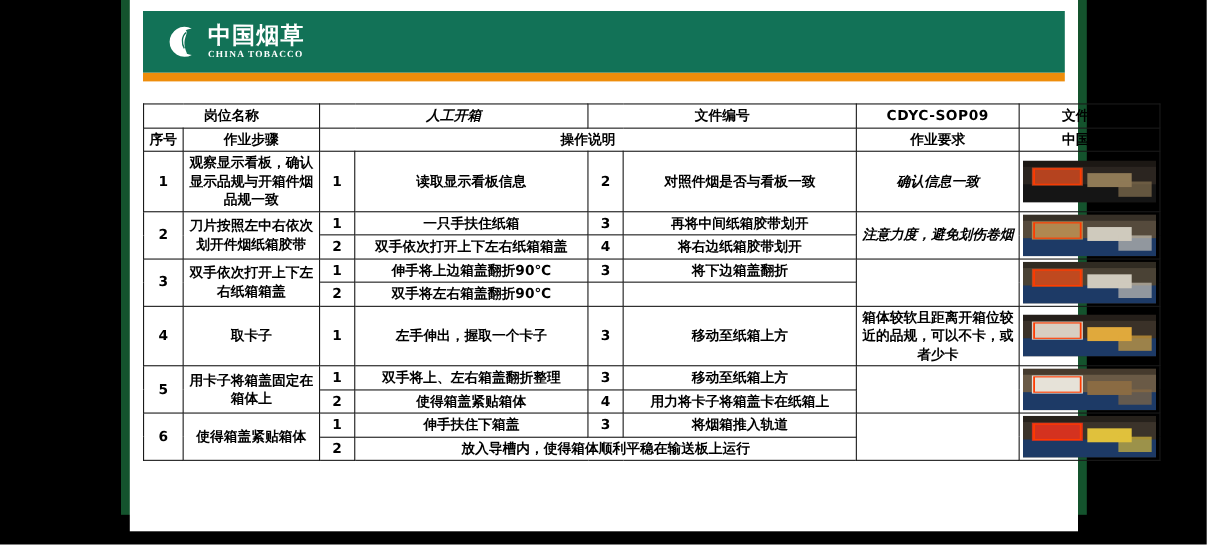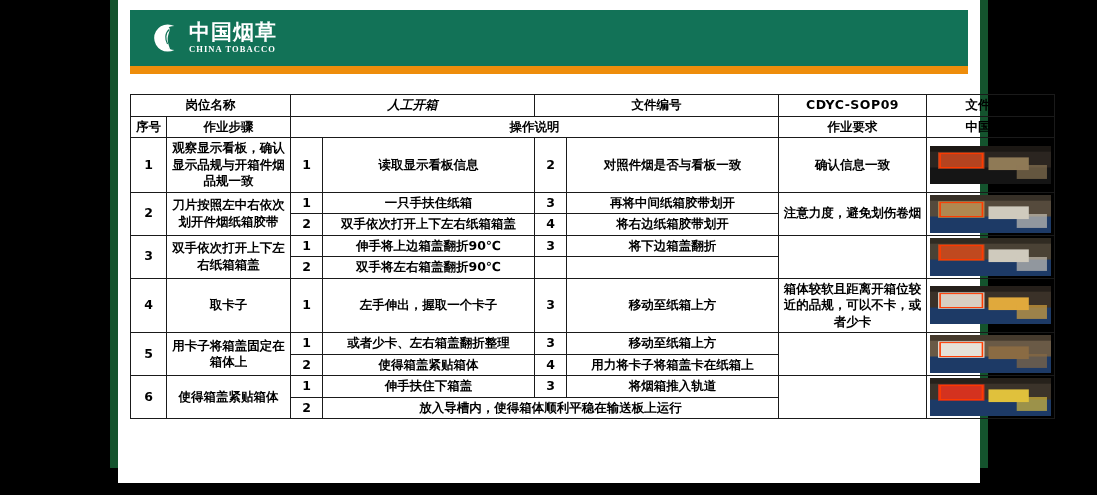--- a/index.html
+++ b/index.html
@@ -56,21 +56,21 @@
     font-weight:bold;
     padding:2px 3px;
     line-height:1.32;
   }
   td.num{font-family:"Liberation Sans","DejaVu Sans",sans-serif;font-size:19px;font-weight:normal;}
   td.subnum{font-family:"Liberation Sans","DejaVu Sans",sans-serif;font-size:15px;font-weight:normal;}
   td.hdr-label{font-size:14px;}
   td.hdr-value{font-size:14px;font-style:italic;}
   td.doc-no{font-family:"Liberation Sans","DejaVu Sans",sans-serif;font-size:15px;font-weight:normal;letter-spacing:.5px;}
   td.stepdesc{font-size:12px;text-align:left;padding-left:6px;padding-right:4px;line-height:1.3;}
-  td.req{font-size:11.5px;line-height:1.3;padding:2px 4px;}
+  td.req{font-size:11.5px;line-height:1.3;padding:2px 4px;font-style:italic;}
   td.req-small{font-size:10.5px;line-height:1.25;text-align:left;padding:2px 3px;}
   td.op{font-size:12.5px;}
   td.pic{padding:0;height:1px;}
 
   .photo{width:100%;height:100%;display:block;min-height:38px;}
 </style>
 </head>
 <body>
 
 <div id="root">
@@ -207,21 +207,21 @@
                   <rect x="0" y="0" width="120" height="9" fill="#000" opacity=".35"></rect>
                   <rect x="86" y="30" width="30" height="22" fill="#e0a93c" opacity=".65"></rect>
                   <rect x="10" y="12" width="42" height="22" fill="none" stroke="#ff3b00" stroke-width="1.6"></rect>
                 </svg>
               </td>
             </tr>
             <tr>
               <td class="num" rowspan="2">5</td>
               <td class="stepdesc" rowspan="2">用卡子将箱盖固定在箱体上</td>
               <td class="subnum">1</td>
-              <td class="op">或者少卡、左右箱盖翻折整理</td>
+              <td class="op">双手将上、左右箱盖翻折整理</td>
               <td class="subnum">3</td>
               <td class="op">移动至纸箱上方</td>
               <td class="req" rowspan="2"></td>
               <td class="pic" rowspan="2">
                 <svg class="photo" viewBox="0 0 120 60" preserveAspectRatio="none">
                   <rect width="120" height="60" fill="#6a5a46"></rect>
                   <rect x="0" y="34" width="120" height="26" fill="#1d3a66"></rect>
                   <rect x="8" y="10" width="46" height="26" fill="#e6e2d8"></rect>
                   <rect x="58" y="18" width="40" height="20" fill="#8a6b43"></rect>
                   <rect x="0" y="0" width="120" height="9" fill="#000" opacity=".35"></rect>

